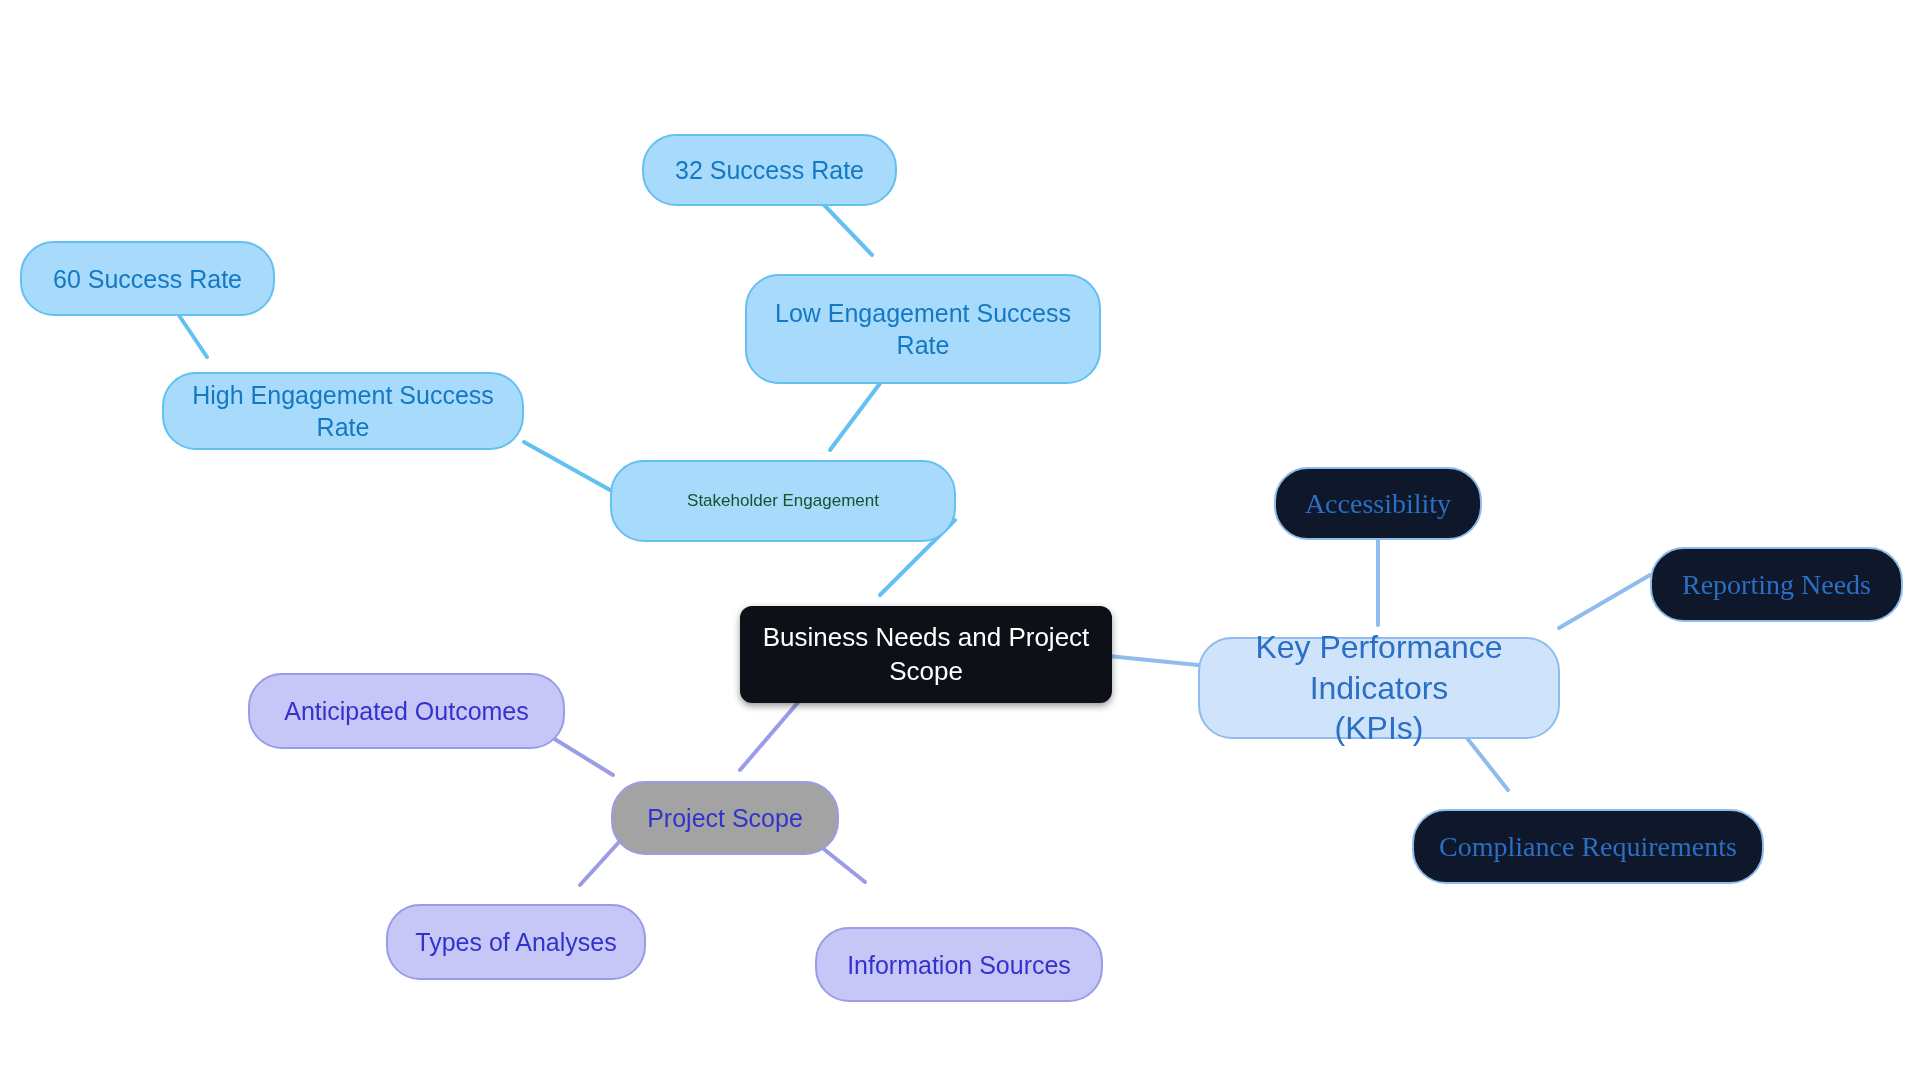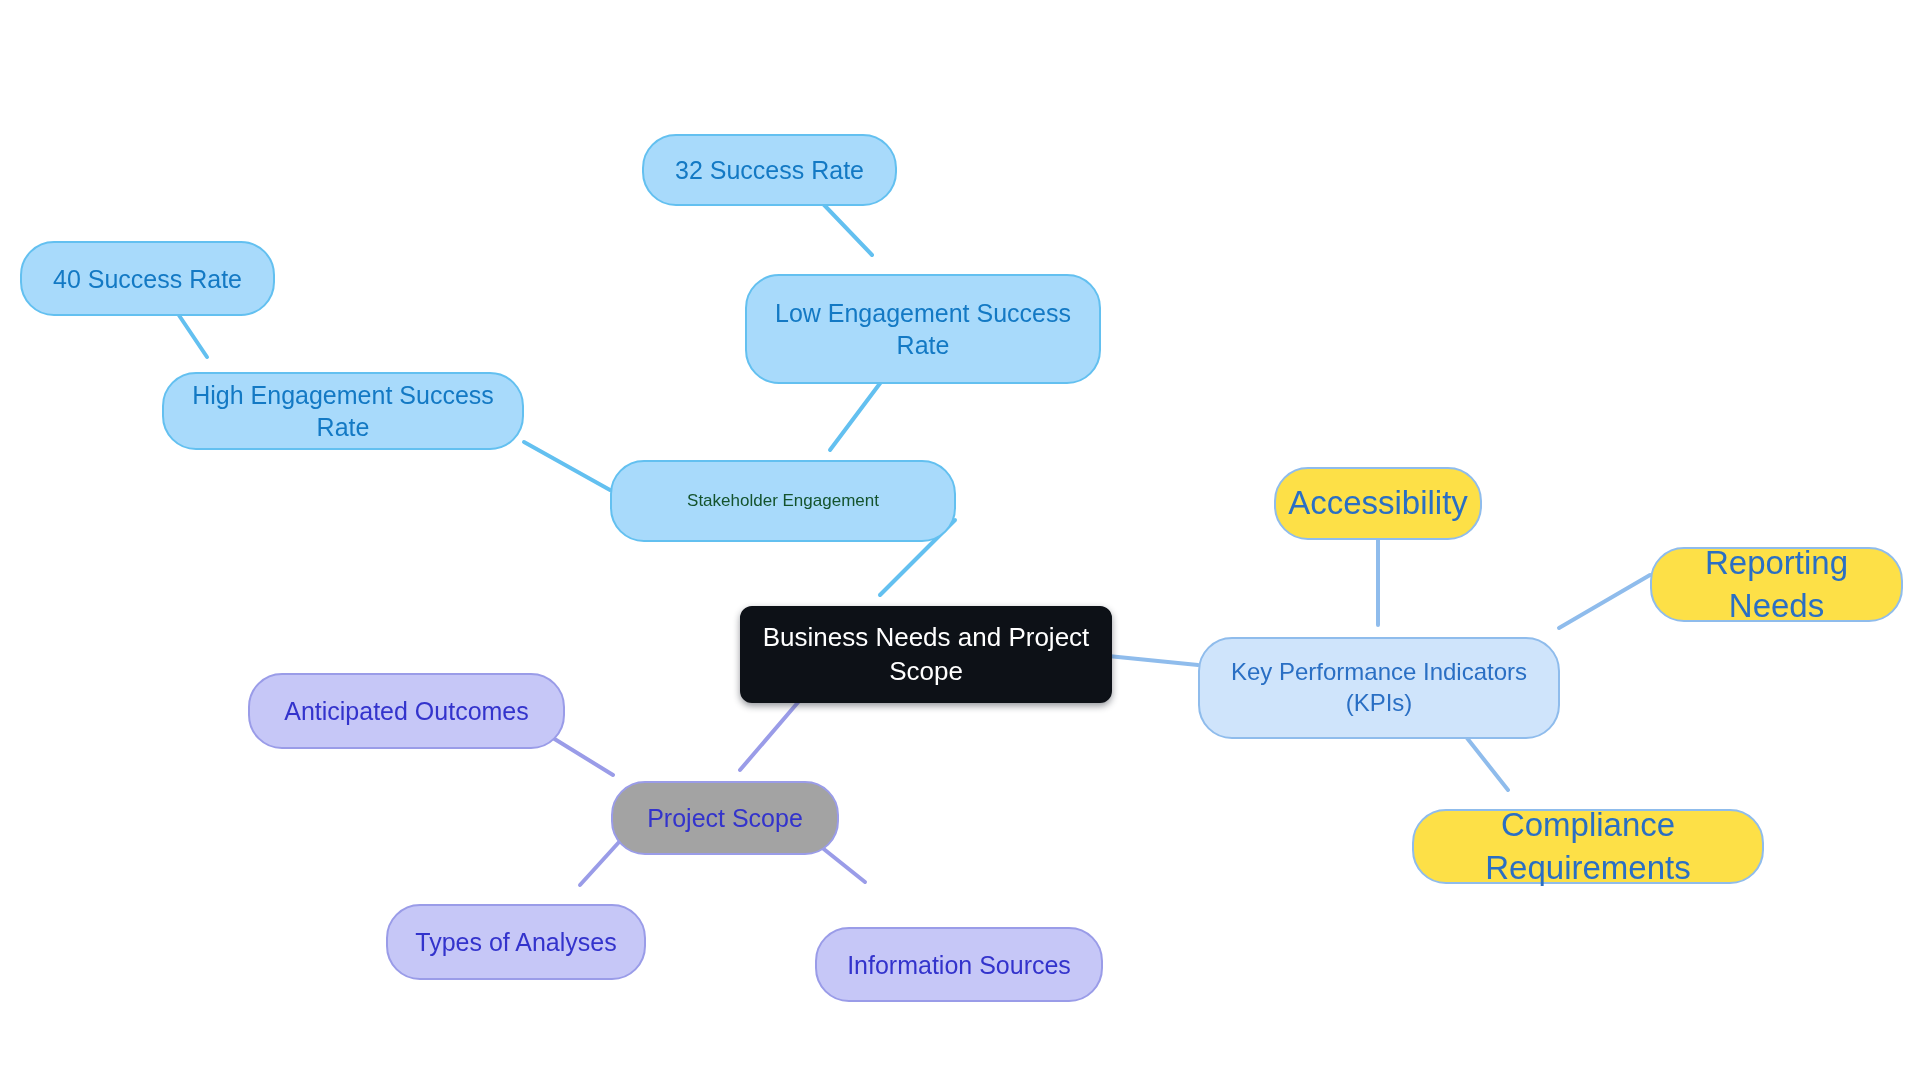--- a/index.html
+++ b/index.html
@@ -63,27 +63,28 @@
   .node.leaf-blue {
     background: #a8dafb;
     border-color: #63c0f0;
     color: #1379c4;
     font-size: 25px;
   }
   .node.branch-lightblue {
     background: #cfe4fb;
     border-color: #8fbcec;
     color: #2a6fc4;
-    font-size: 24px;
+    font-size: 32px;
   }
   .node.leaf-lightblue {
-    background: #fde047;
+    background: #0f172a;
     border-color: #8fbcec;
     color: #2a6fc4;
-    font-size: 33px;
+    font-size: 28px;
+    font-family: Liberation Serif, serif;
   }
   .node.branch-purple {
     background: #a3a3a3;
     border-color: #9a9ce8;
     color: #3333cc;
     font-size: 25px;
   }
   .node.leaf-purple {
     background: #c6c7f7;
     border-color: #9a9ce8;
@@ -126,21 +127,21 @@
   </svg>
 
   <div class="node root" style="left:740px; top:587px; width:372px; height:97px;">Business Needs and Project
 Scope</div>
 
   <div class="node branch-blue" style="left:610px; top:441px; width:346px; height:82px;">Stakeholder Engagement</div>
 
   <div class="node leaf-blue" style="left:162px; top:353px; width:362px; height:78px;">High Engagement Success
 Rate</div>
 
-  <div class="node leaf-blue" style="left:20px; top:222px; width:255px; height:75px;">40 Success Rate</div>
+  <div class="node leaf-blue" style="left:20px; top:222px; width:255px; height:75px;">60 Success Rate</div>
 
   <div class="node leaf-blue" style="left:745px; top:255px; width:356px; height:110px;">Low Engagement Success
 Rate</div>
 
   <div class="node leaf-blue" style="left:642px; top:115px; width:255px; height:72px;">32 Success Rate</div>
 
   <div class="node branch-lightblue" style="left:1198px; top:618px; width:362px; height:102px;">Key Performance Indicators
 (KPIs)</div>
 
   <div class="node leaf-lightblue" style="left:1274px; top:448px; width:208px; height:73px;">Accessibility</div>

